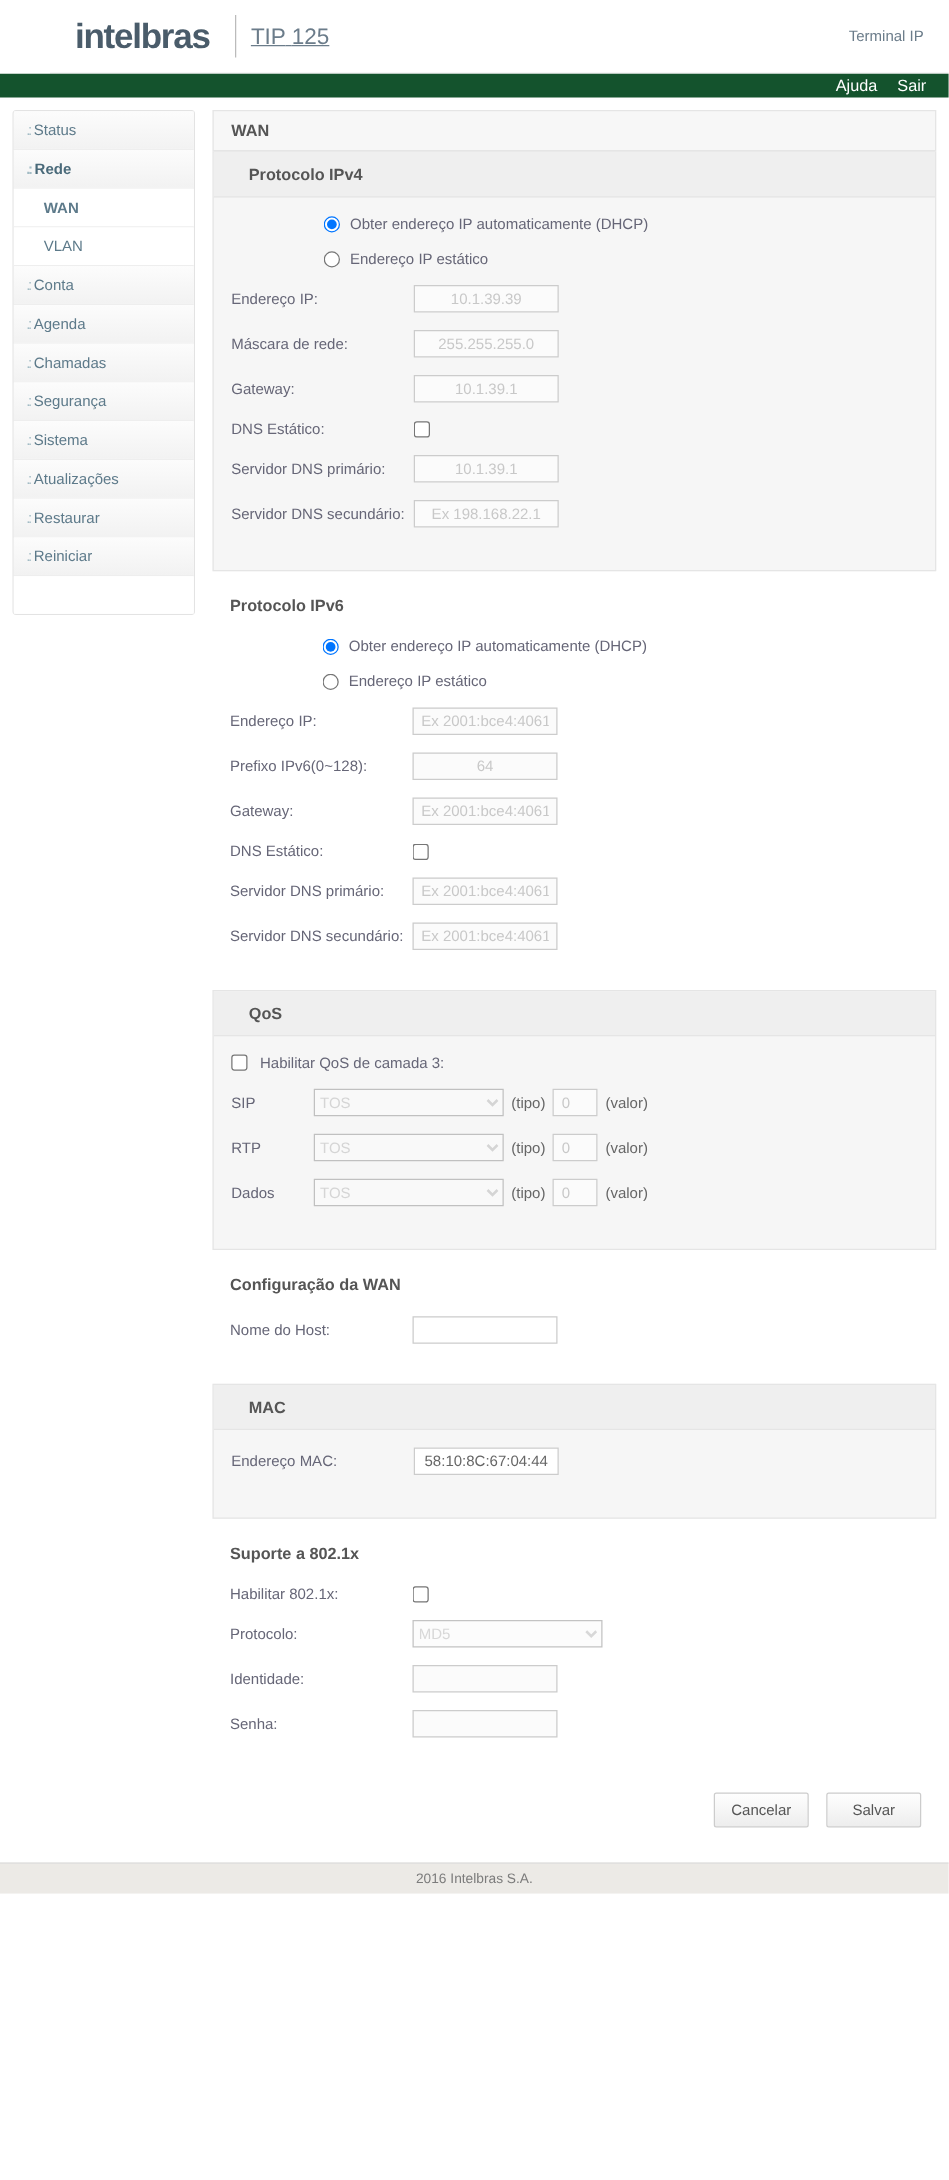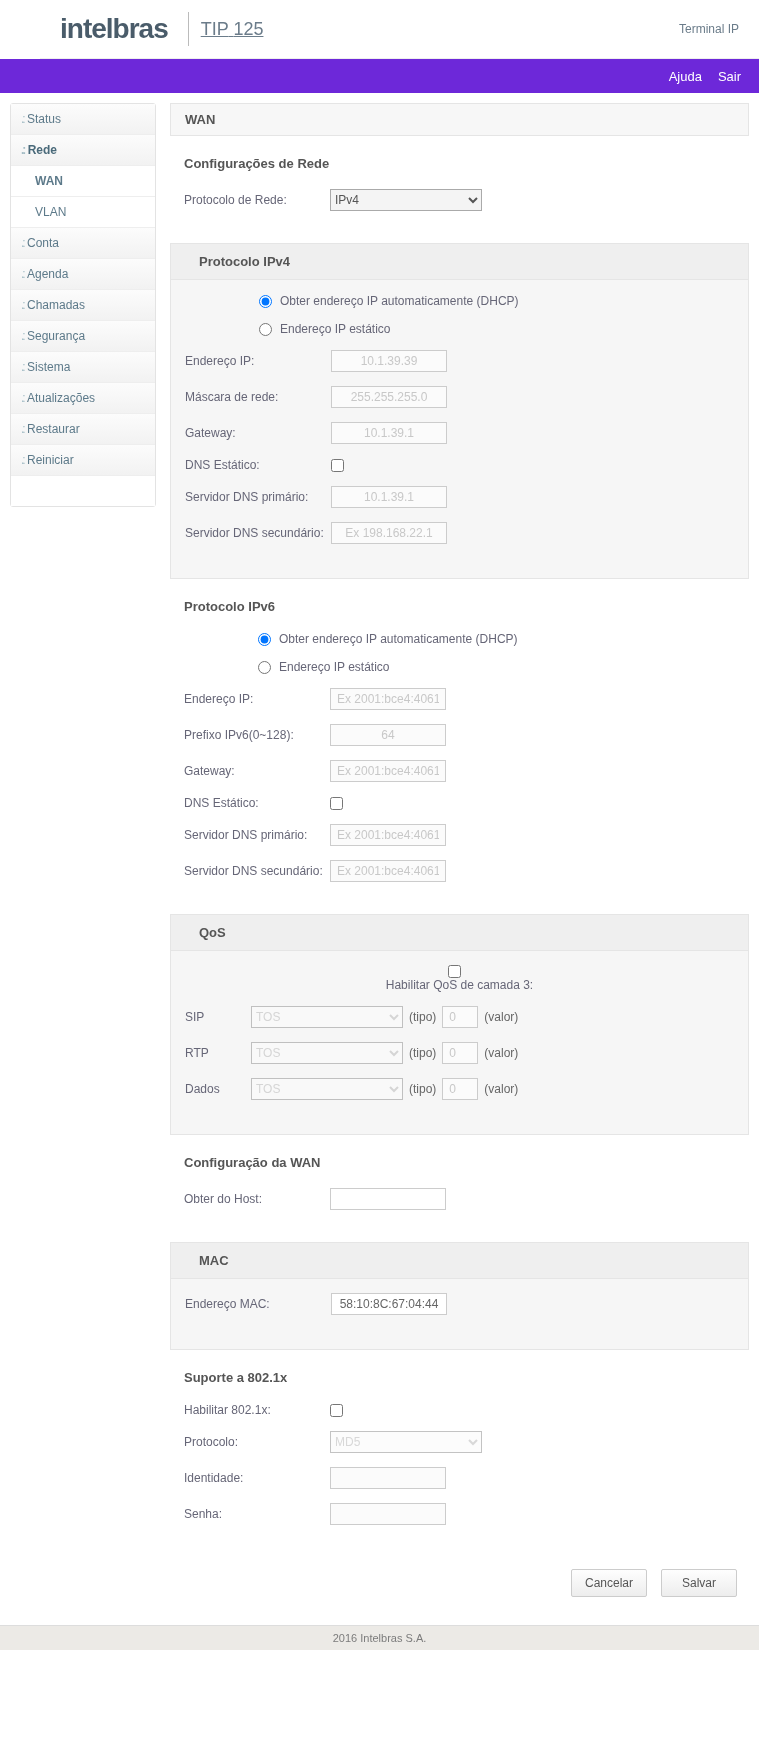--- a/index.html
+++ b/index.html
@@ -37,22 +37,22 @@
       text-decoration: underline;
     }
     .product .num { font-weight: normal; }
     .terminal {
       margin-left: auto;
       color: #6b7c8a;
       font-size: 12px;
     }
     
     .greenbar {
-      background: #6d28d9;
-      height: 34px;
+      background: #14532d;
+      height: 19px;
       display: flex;
       align-items: center;
       justify-content: flex-end;
       padding: 0 18px;
       color: #fff;
       font-size: 13px;
     }
     .greenbar span { margin-left: 16px; cursor: pointer; }
     
     .main {
@@ -171,24 +171,22 @@
     .radio-row {
       display: flex;
       align-items: center;
       margin-left: 74px;
       margin-bottom: 14px;
       color: #667;
     }
     .radio-row input { margin-right: 8px; }
     .chk-row {
       display: flex;
-      align-items: center;
       margin-bottom: 14px;
       color: #667;
-      flex-direction: column;
     }
     .chk-row input { margin-right: 10px; }
     .qos-row {
       display: flex;
       align-items: center;
       margin-bottom: 14px;
       color: #667;
     }
     .qos-row .qlbl { width: 66px; }
     .qos-row .tipo, .qos-row .valor { margin: 0 6px; color:#666; }
@@ -252,29 +250,20 @@
     <div class="side-item">Sistema</div>
     <div class="side-item">Atualizações</div>
     <div class="side-item">Restaurar</div>
     <div class="side-item">Reiniciar</div>
     <div class="spacer"></div>
   </div>
 
   <div class="content">
     <div class="page-title">WAN</div>
 
-    <div class="section">
-      <div class="section-head">Configurações de Rede</div>
-      <div class="row">
-        <label class="lbl">Protocolo de Rede:</label>
-        <select class="wide">
-          <option>IPv4</option>
-        </select>
-      </div>
-    </div>
 
     <div class="block">
       <div class="section-head">Protocolo IPv4</div>
       <div class="inner">
         <div class="radio-row">
           <input type="radio" name="v4" checked="" style="">
           <span>Obter endereço IP automaticamente (DHCP)</span>
         </div>
         <div class="radio-row">
           <input type="radio" name="v4" style="">
@@ -370,21 +359,21 @@
           <span class="tipo">(tipo)</span>
           <input type="text" class="small" disabled="" value="0" style="">
           <span class="valor">(valor)</span>
         </div>
       </div>
     </div>
 
     <div class="section">
       <div class="section-head">Configuração da WAN</div>
       <div class="row">
-        <label class="lbl">Obter do Host:</label>
+        <label class="lbl">Nome do Host:</label>
         <input type="text" value="" style="">
       </div>
     </div>
 
     <div class="block">
       <div class="section-head">MAC</div>
       <div class="inner">
         <div class="row">
           <label class="lbl">Endereço MAC:</label>
           <input type="text" value="58:10:8C:67:04:44" style="">

